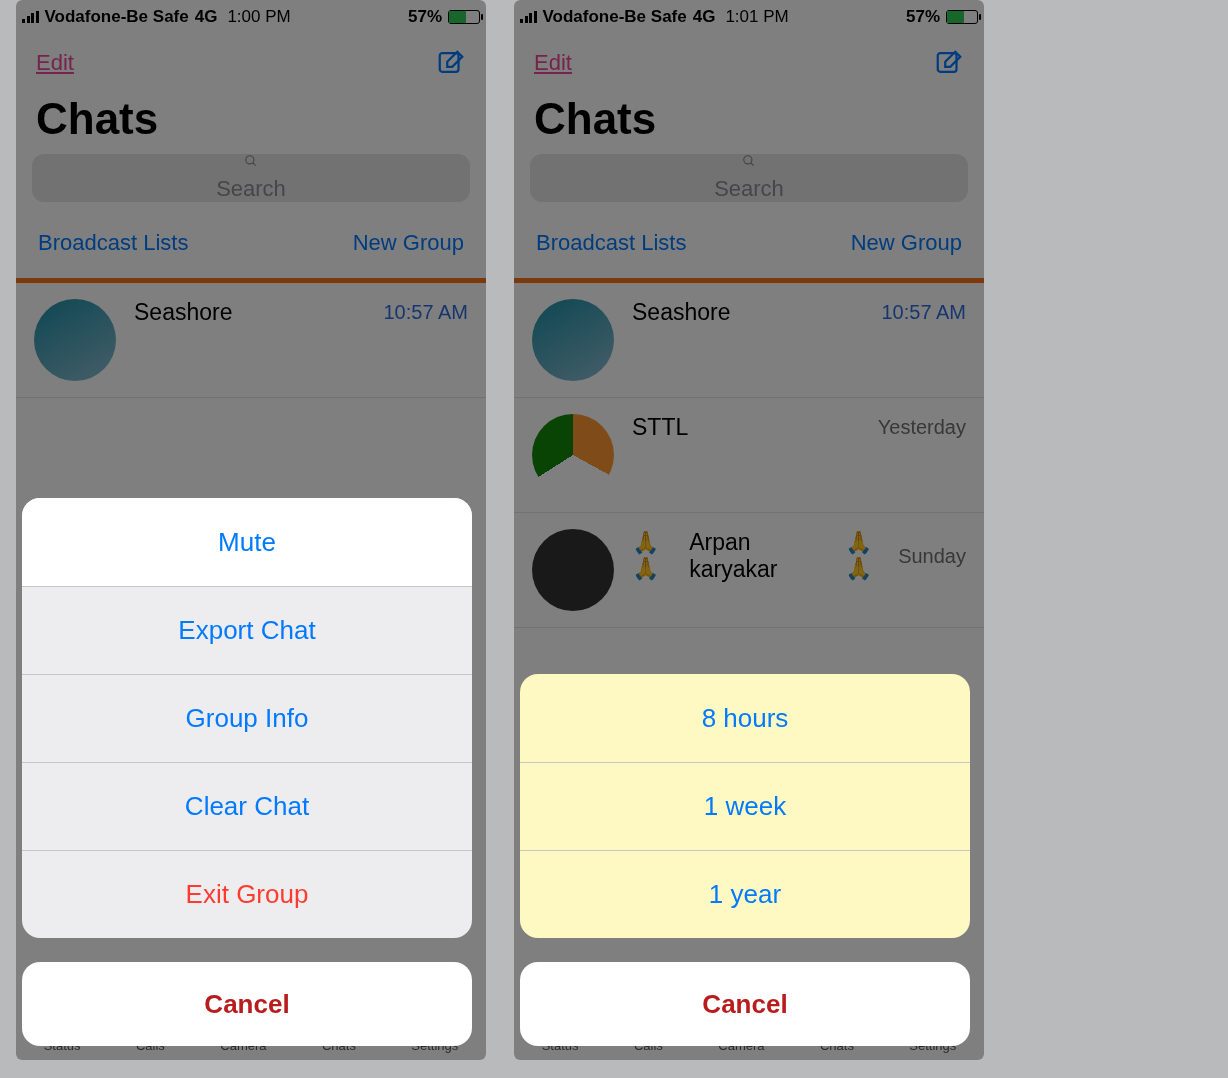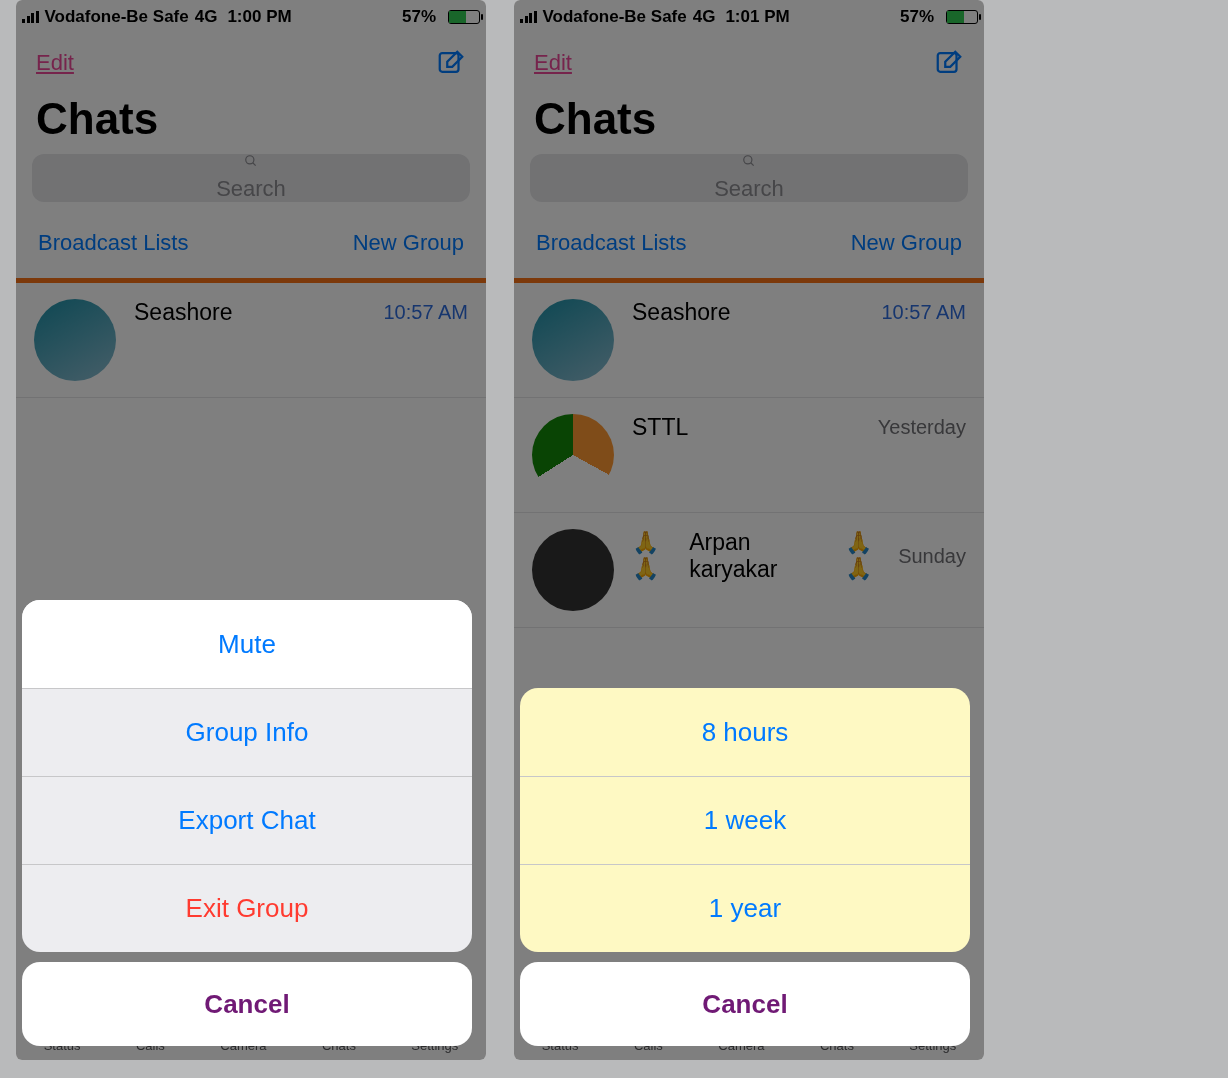--- a/index.html
+++ b/index.html
@@ -3,21 +3,21 @@
 <meta charset="utf-8">
 <style>
   * { box-sizing: border-box; margin: 0; padding: 0; font-family: -apple-system, "Helvetica Neue", Helvetica, Arial, sans-serif; }
   body { width: 1228px; height: 1078px; background: #b9babb; overflow: hidden; }
   .canvas { display: flex; gap: 28px; padding: 0 16px; }
   .phone { width: 470px; height: 1060px; background: #fff; border-radius: 6px; position: relative; overflow: hidden; }
 
   
   .statusbar { height: 34px; display: flex; align-items: center; font-size: 17px; font-weight: 600; color: #000; padding: 0 6px 0 6px; }
   .sb-left { display: flex; align-items: center; gap: 6px; }
-  .sb-right { margin-left: auto; display: flex; align-items: center; gap: 12px; }
+  .sb-right { margin-left: auto; display: flex; align-items: center; gap: 6px; }
   .battery { width: 32px; height: 14px; border: 1.5px solid #000; border-radius: 3px; position: relative; display:flex; align-items:center; }
   .battery::after { content:""; width:2.5px; height:6px; background:#000; position:absolute; right:-4px; top:3px; border-radius:1px; }
   .battery-fill { width: 57%; height: 100%; background: #32cd54; }
   .signal { display:flex; align-items:flex-end; gap:1.5px; height:12px;}
   .signal span{ width:3px; background:#000;}
   .signal span:nth-child(1){height:4px;} .signal span:nth-child(2){height:7px;}
   .signal span:nth-child(3){height:10px;} .signal span:nth-child(4){height:12px;}
 
   
   .navrow { display:flex; align-items:center; justify-content: space-between; padding: 14px 20px 4px; }
@@ -45,42 +45,42 @@
   .hands{font-size:22px;}
 
   
   .dim { position:absolute; inset:0; background:rgba(0,0,0,0.50); }
   .sheet-wrap { position:absolute; left:6px; right:14px; bottom:14px; }
   .sheet { background:#ededf0; border-radius:18px; overflow:hidden; }
   .sheet-item { height:88px; display:flex; align-items:center; justify-content:center; font-size:26px; color:#007aff; border-top:1px solid #c7c7c9; }
   .sheet-item:first-child{border-top:none;}
   .sheet-item.highlight { background:#ffffff; }
   .sheet-item.destructive { color:#ff3b30; }
-  .cancel { margin-top:10px; background:#ffffff; border-radius:18px; height:84px; display:flex; align-items:center; justify-content:center; font-size:26px; color:#701a75; font-weight:700; }
+  .cancel { margin-top:24px; background:#ffffff; border-radius:18px; height:84px; display:flex; align-items:center; justify-content:center; font-size:26px; color:#b91c1c; font-weight:700; }
 
   
   .tabbar { position:absolute; bottom:0; left:0; right:0; height:40px; display:flex; justify-content:space-around; align-items:flex-start; font-size:13px; color:#545457; padding-top:18px;}
 </style>
 </head>
 <body>
 
 <div class="canvas">
 
   <div class="phone">
     <div class="statusbar">
       <div class="sb-left">
         <span class="signal">
             <span></span>
             <span></span>
             <span></span>
             <span></span>
           </span>
         <span>Vodafone-Be Safe</span>
         <span>4G</span>
-        <span style="font-weight:700; margin-left:4px;">1:00 PM</span>
+        <span style="font-weight:400; margin-left:4px;">1:00 PM</span>
       </div>
       <div class="sb-right">
         <span>57%</span>
         <span class="battery">
             <span class="battery-fill"></span>
           </span>
       </div>
     </div>
 
     <div class="navrow">
@@ -118,40 +118,41 @@
       <span>Calls</span>
       <span>Camera</span>
       <span>Chats</span>
       <span>Settings</span>
     </div>
 
     <div class="dim"></div>
     <div class="sheet-wrap">
       <div class="sheet">
         <div class="sheet-item highlight">Mute</div>
+        <div class="sheet-item">Export Chat</div>
         <div class="sheet-item">Group Info</div>
-        <div class="sheet-item">Export Chat</div>
+        <div class="sheet-item">Clear Chat</div>
         <div class="sheet-item destructive">Exit Group</div>
       </div>
       <div class="cancel">Cancel</div>
     </div>
   </div>
 
   <div class="phone">
     <div class="statusbar">
       <div class="sb-left">
         <span class="signal">
             <span></span>
             <span></span>
             <span></span>
             <span></span>
           </span>
         <span>Vodafone-Be Safe</span>
         <span>4G</span>
-        <span style="font-weight:700;margin-left:4px;">1:01 PM</span>
+        <span style="font-weight:400;margin-left:4px;">1:01 PM</span>
       </div>
       <div class="sb-right">
         <span>57%</span>
         <span class="battery">
             <span class="battery-fill"></span>
           </span>
       </div>
     </div>
 
     <div class="navrow">

